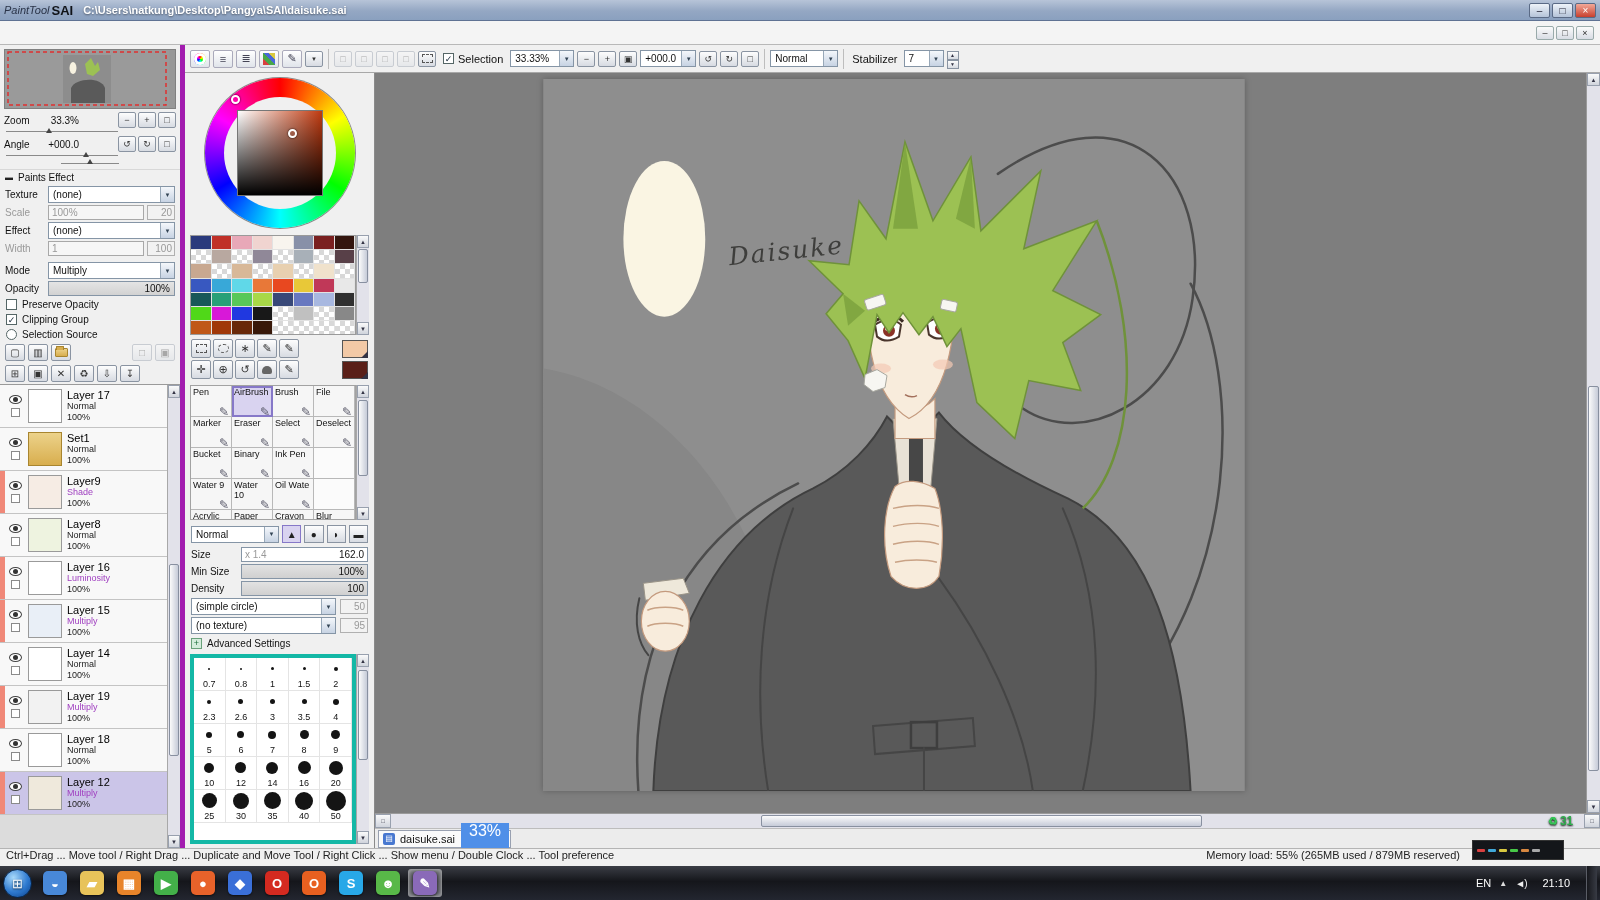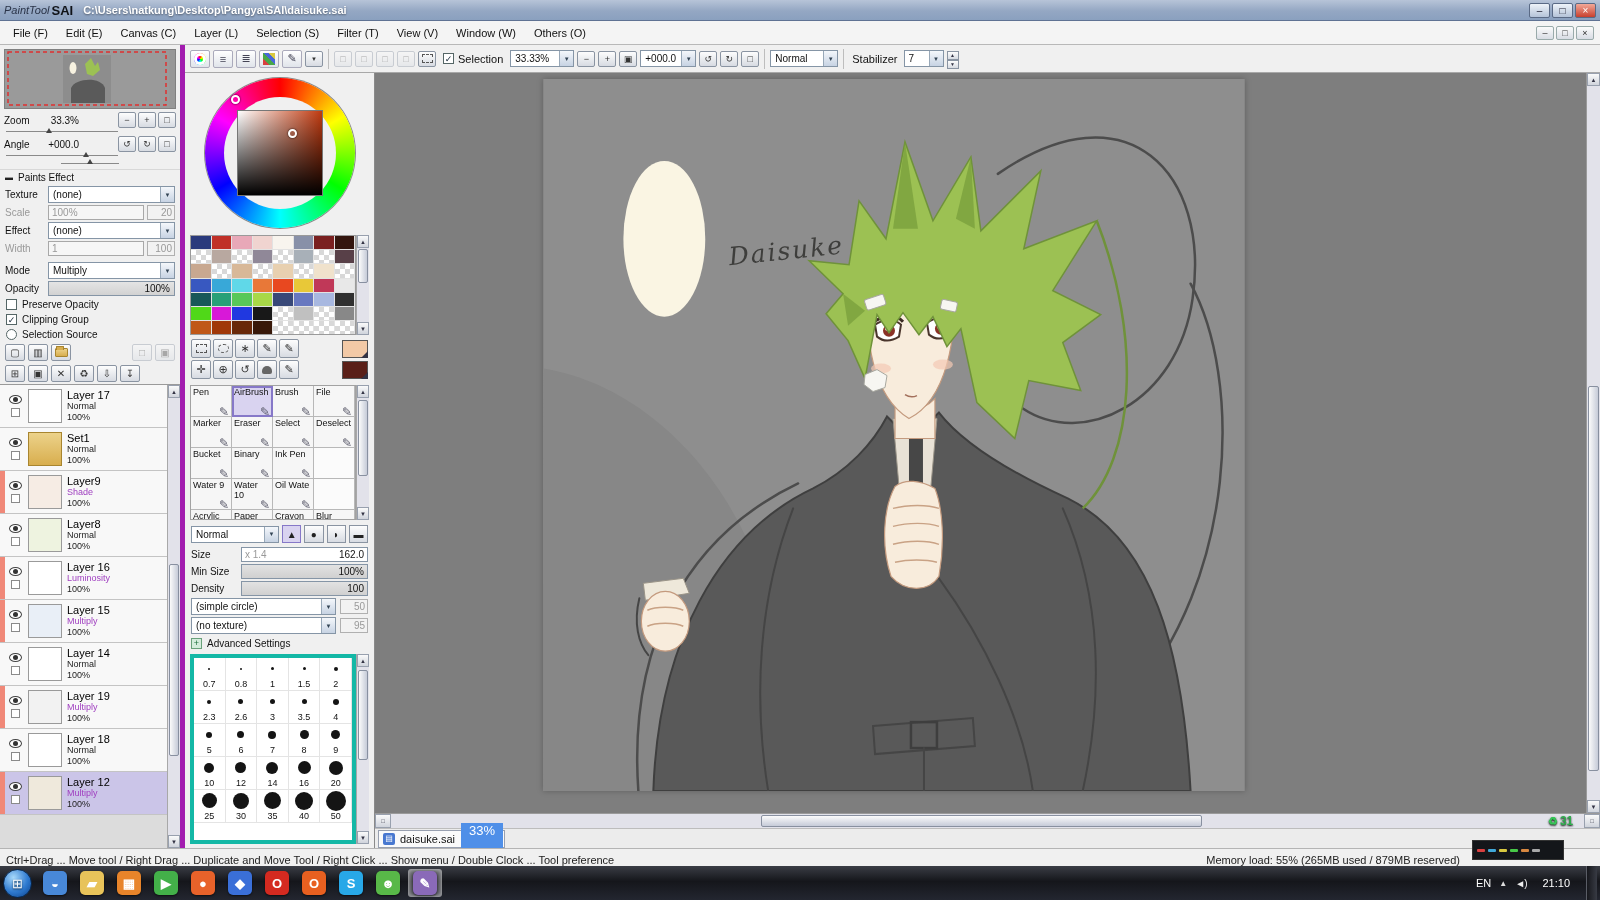--- a/index.html
+++ b/index.html
@@ -148,24 +148,24 @@
 .patch{fill:#f7f6f2;stroke:#a8a8a0;stroke-width:1}
 .anno{font-family:"DejaVu Serif",serif;font-style:italic;font-size:25px;fill:#3e3e3c;letter-spacing:2px}
 .view-vsb{position:absolute;right:0;top:0;bottom:0;width:14px;background:#e2e2ea;border-left:1px solid #9a9a9a;display:flex;flex-direction:column}
 .hscroll{height:15px;flex:0 0 auto;background:#e2e2ea;border-top:1px solid #9a9a9a;display:flex}
 .hs-btn{width:16px;height:100%;font-size:6px;text-align:center;background:linear-gradient(#fafafa,#d0d4dc);border:1px solid #98a0ae;color:#334;line-height:13px}
 .hs-track{flex:1;position:relative}
 .hs-thumb{position:absolute;top:1px;bottom:1px;left:31%;width:37%;background:linear-gradient(#fbfbfb,#c6cbd8);border:1px solid #8890a0;border-radius:2px}
 .tabrow{height:20px;flex:0 0 auto;background:#ececec;border-top:1px solid #bdbdbd;display:flex;align-items:center;padding-left:3px}
 .doctab{display:flex;align-items:center;gap:5px;height:18px;border:1px solid #98a0b0;background:#fafafa;padding:0 0 0 4px;font-size:11px;color:#111}
 .doc-ico{width:12px;height:12px;background:#4878d0;color:#fff;font-size:8px;display:flex;align-items:center;justify-content:center;border-radius:2px}
-.doc-zoom{background:#4f8fe8;color:#fff;padding:0 8px;font-size:13px;height:32px;line-height:16px;margin:16px 1px}
-
-
-.statusbar{height:18px;flex:0 0 auto;background:#f0f0f0;border-top:1px solid #b4b4b4;display:flex;align-items:flex-end;font-size:11px;color:#222}
+.doc-zoom{background:#4f8fe8;color:#fff;padding:0 8px;font-size:16px;height:32px;line-height:16px;margin:16px 1px}
+
+
+.statusbar{height:18px;flex:0 0 auto;background:#f0f0f0;border-top:1px solid #b4b4b4;display:flex;align-items:flex-start;font-size:11px;color:#222}
 .sb-left{padding-left:6px}
 .sb-right{margin-left:auto;margin-right:140px}
 
 
 .taskbar{height:34px;flex:0 0 auto;background:linear-gradient(#3a3d45,#15161b 45%,#232630);display:flex;align-items:center;padding:0 3px;gap:3px}
 .orb{width:29px;height:29px;border-radius:50%;background:radial-gradient(circle at 35% 28%,#a6d8fa,#2f7ad0 55%,#0a3f88);border:1px solid #09284e;display:flex;align-items:center;justify-content:center;color:#fff;font-size:13px;text-shadow:0 1px 2px #024;margin-right:3px}
 .tb-icon{width:34px;height:28px;display:flex;align-items:center;justify-content:center;border-radius:3px}
 .tb-icon.active{background:rgba(255,255,255,.22);box-shadow:inset 0 0 5px rgba(255,255,255,.55);border:1px solid rgba(255,255,255,.35)}
 .tb-glyph{width:24px;height:24px;border-radius:5px;display:flex;align-items:center;justify-content:center;color:#fff;font-weight:bold;font-size:13px;box-shadow:0 1px 2px rgba(0,0,0,.6)}
 .tray{margin-left:auto;display:flex;align-items:center;gap:8px;color:#fff;font-size:11px}
@@ -190,32 +190,20 @@
     <span class="brand-b">SAI</span>
     <span class="titlebar-path">C:\Users\natkung\Desktop\Pangya\SAI\daisuke.sai</span>
     <span class="wc">
       <span class="wc-btn">–</span>
       <span class="wc-btn">□</span>
       <span class="wc-btn close">×</span>
     </span>
   </div>
 
   <div class="menubar">
-    <span style="display:flex">
-
-    <span class="menu-item">File (F)</span>
-        <span class="menu-item">Edit (E)</span>
-        <span class="menu-item">Canvas (C)</span>
-        <span class="menu-item">Layer (L)</span>
-        <span class="menu-item">Selection (S)</span>
-        <span class="menu-item">Filter (T)</span>
-        <span class="menu-item">View (V)</span>
-        <span class="menu-item">Window (W)</span>
-        <span class="menu-item">Others (O)</span>
-      </span>
     <span class="mdi-controls">
       <span class="mdi-btn">–</span>
       <span class="mdi-btn">□</span>
       <span class="mdi-btn">×</span>
     </span>
   </div>
 
   <div class="main">
 
     <div class="left-panel">

